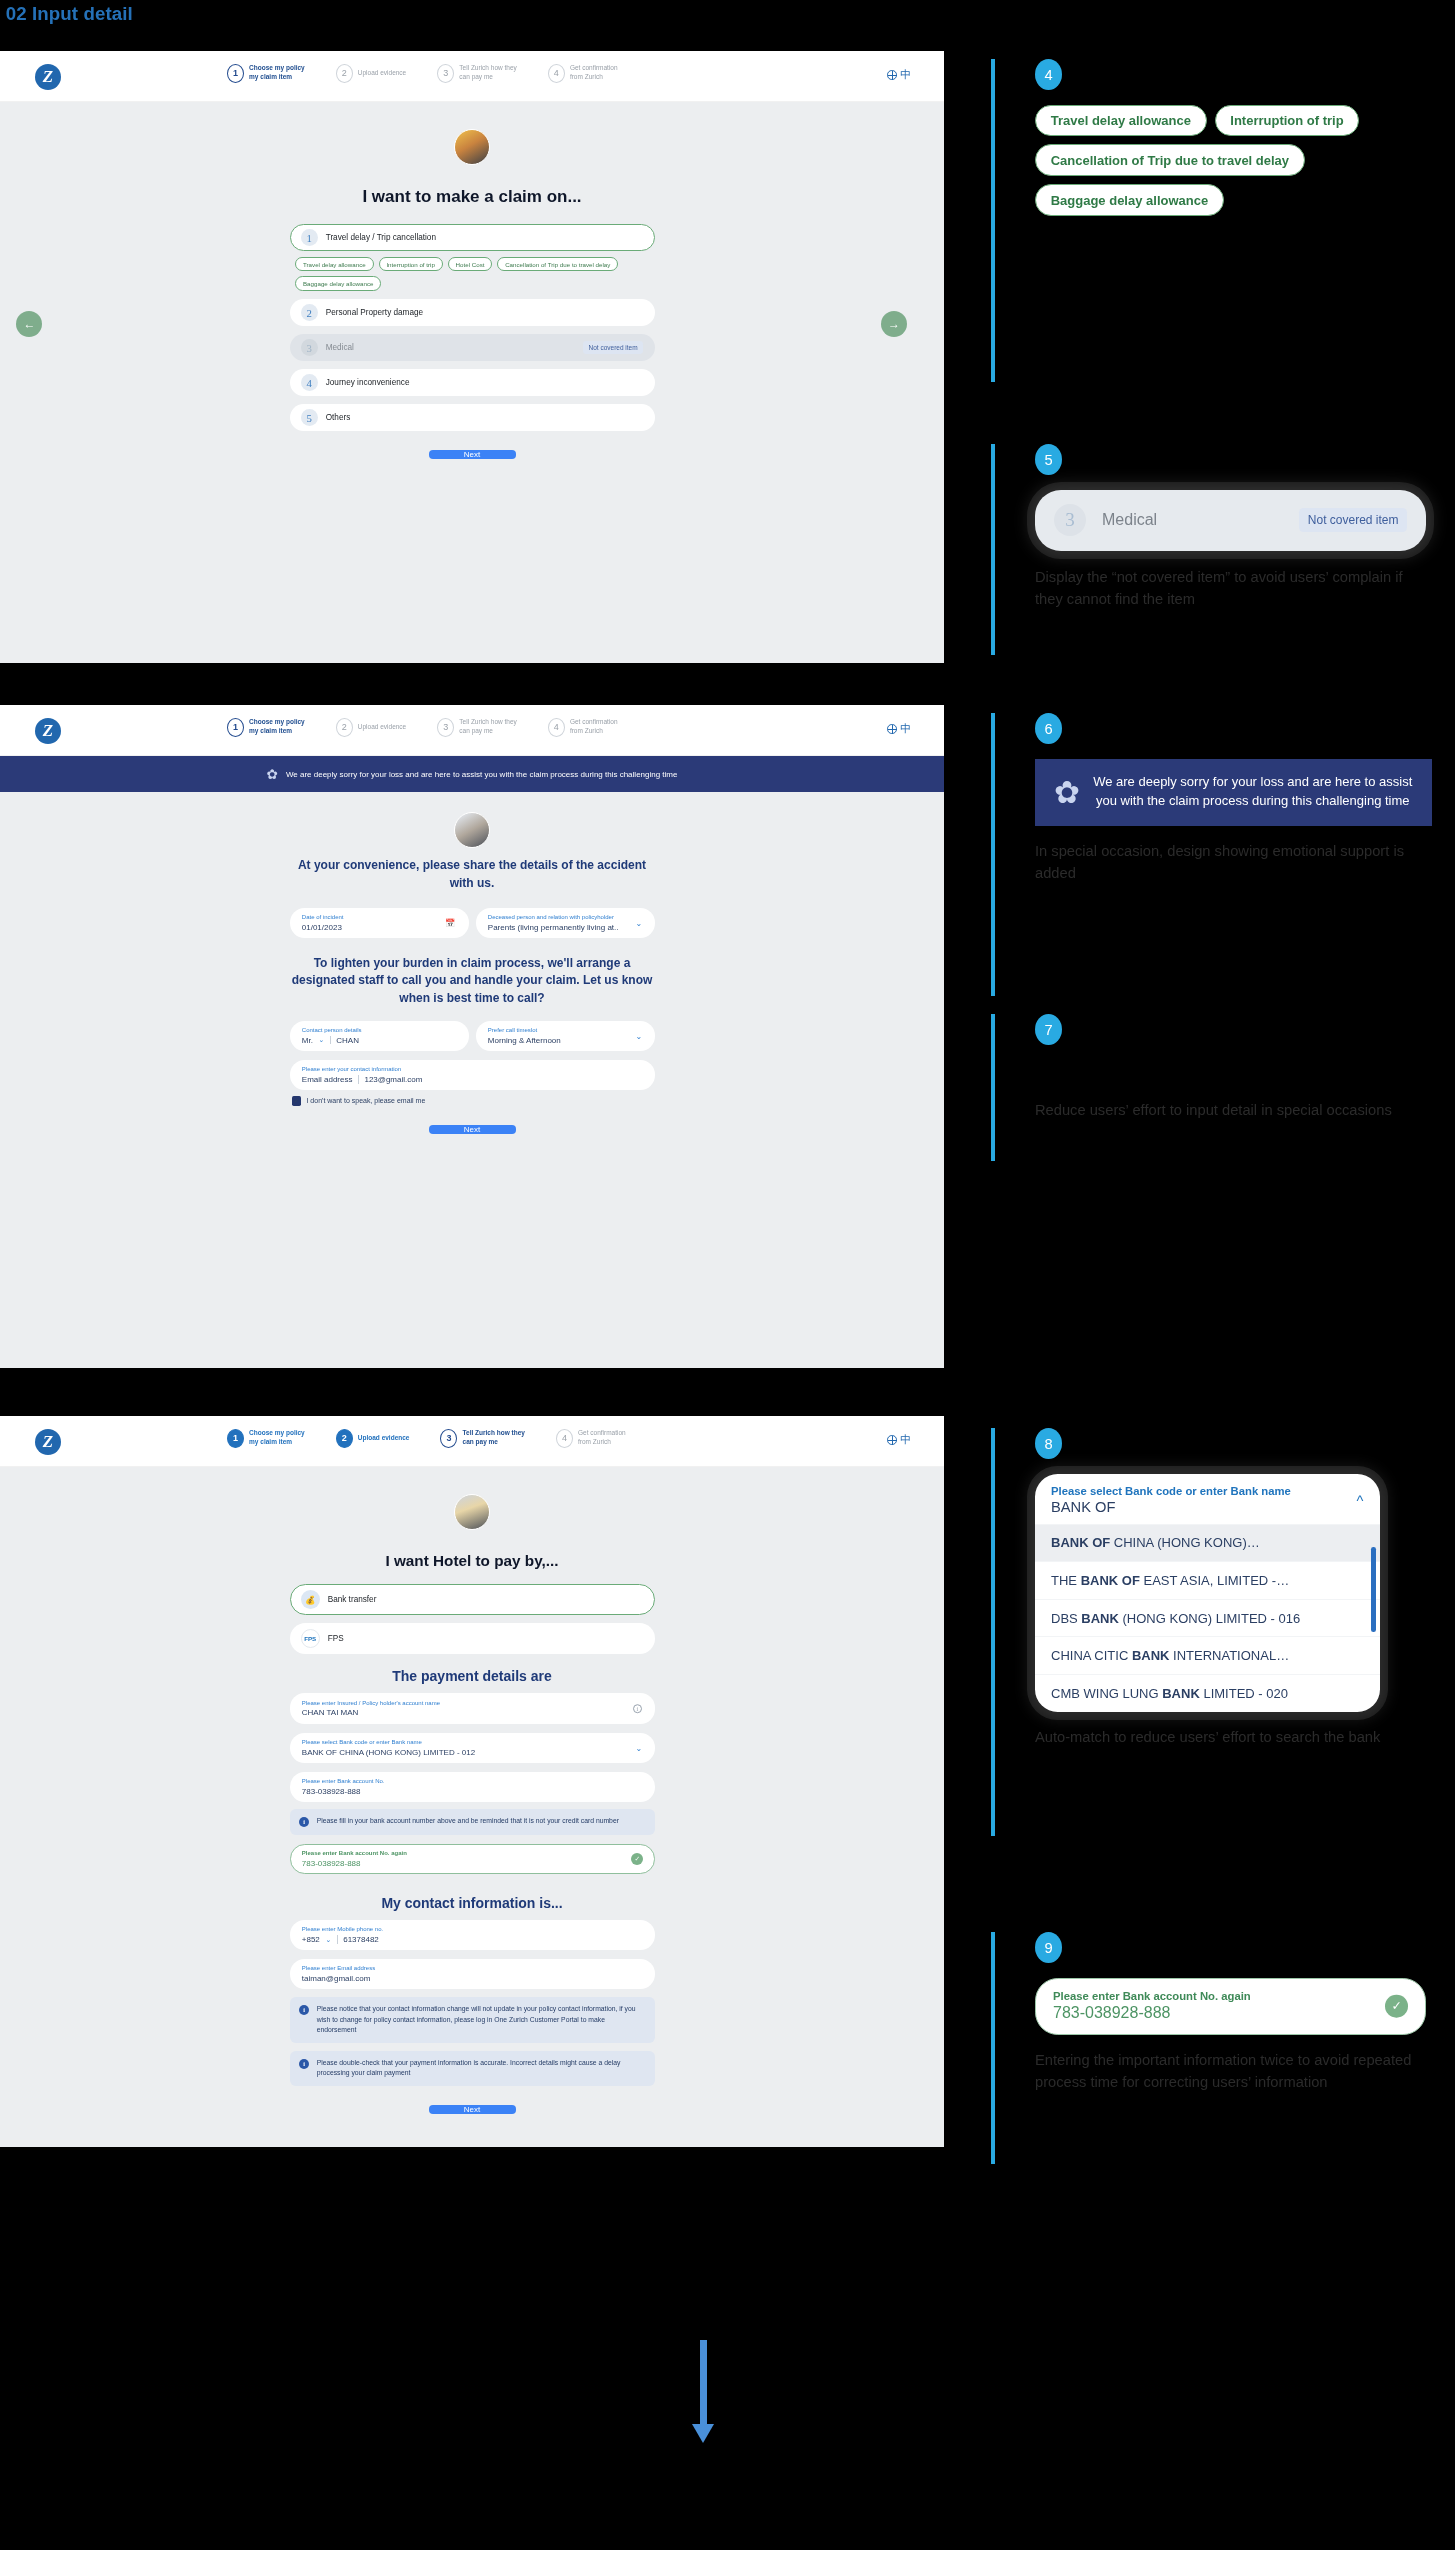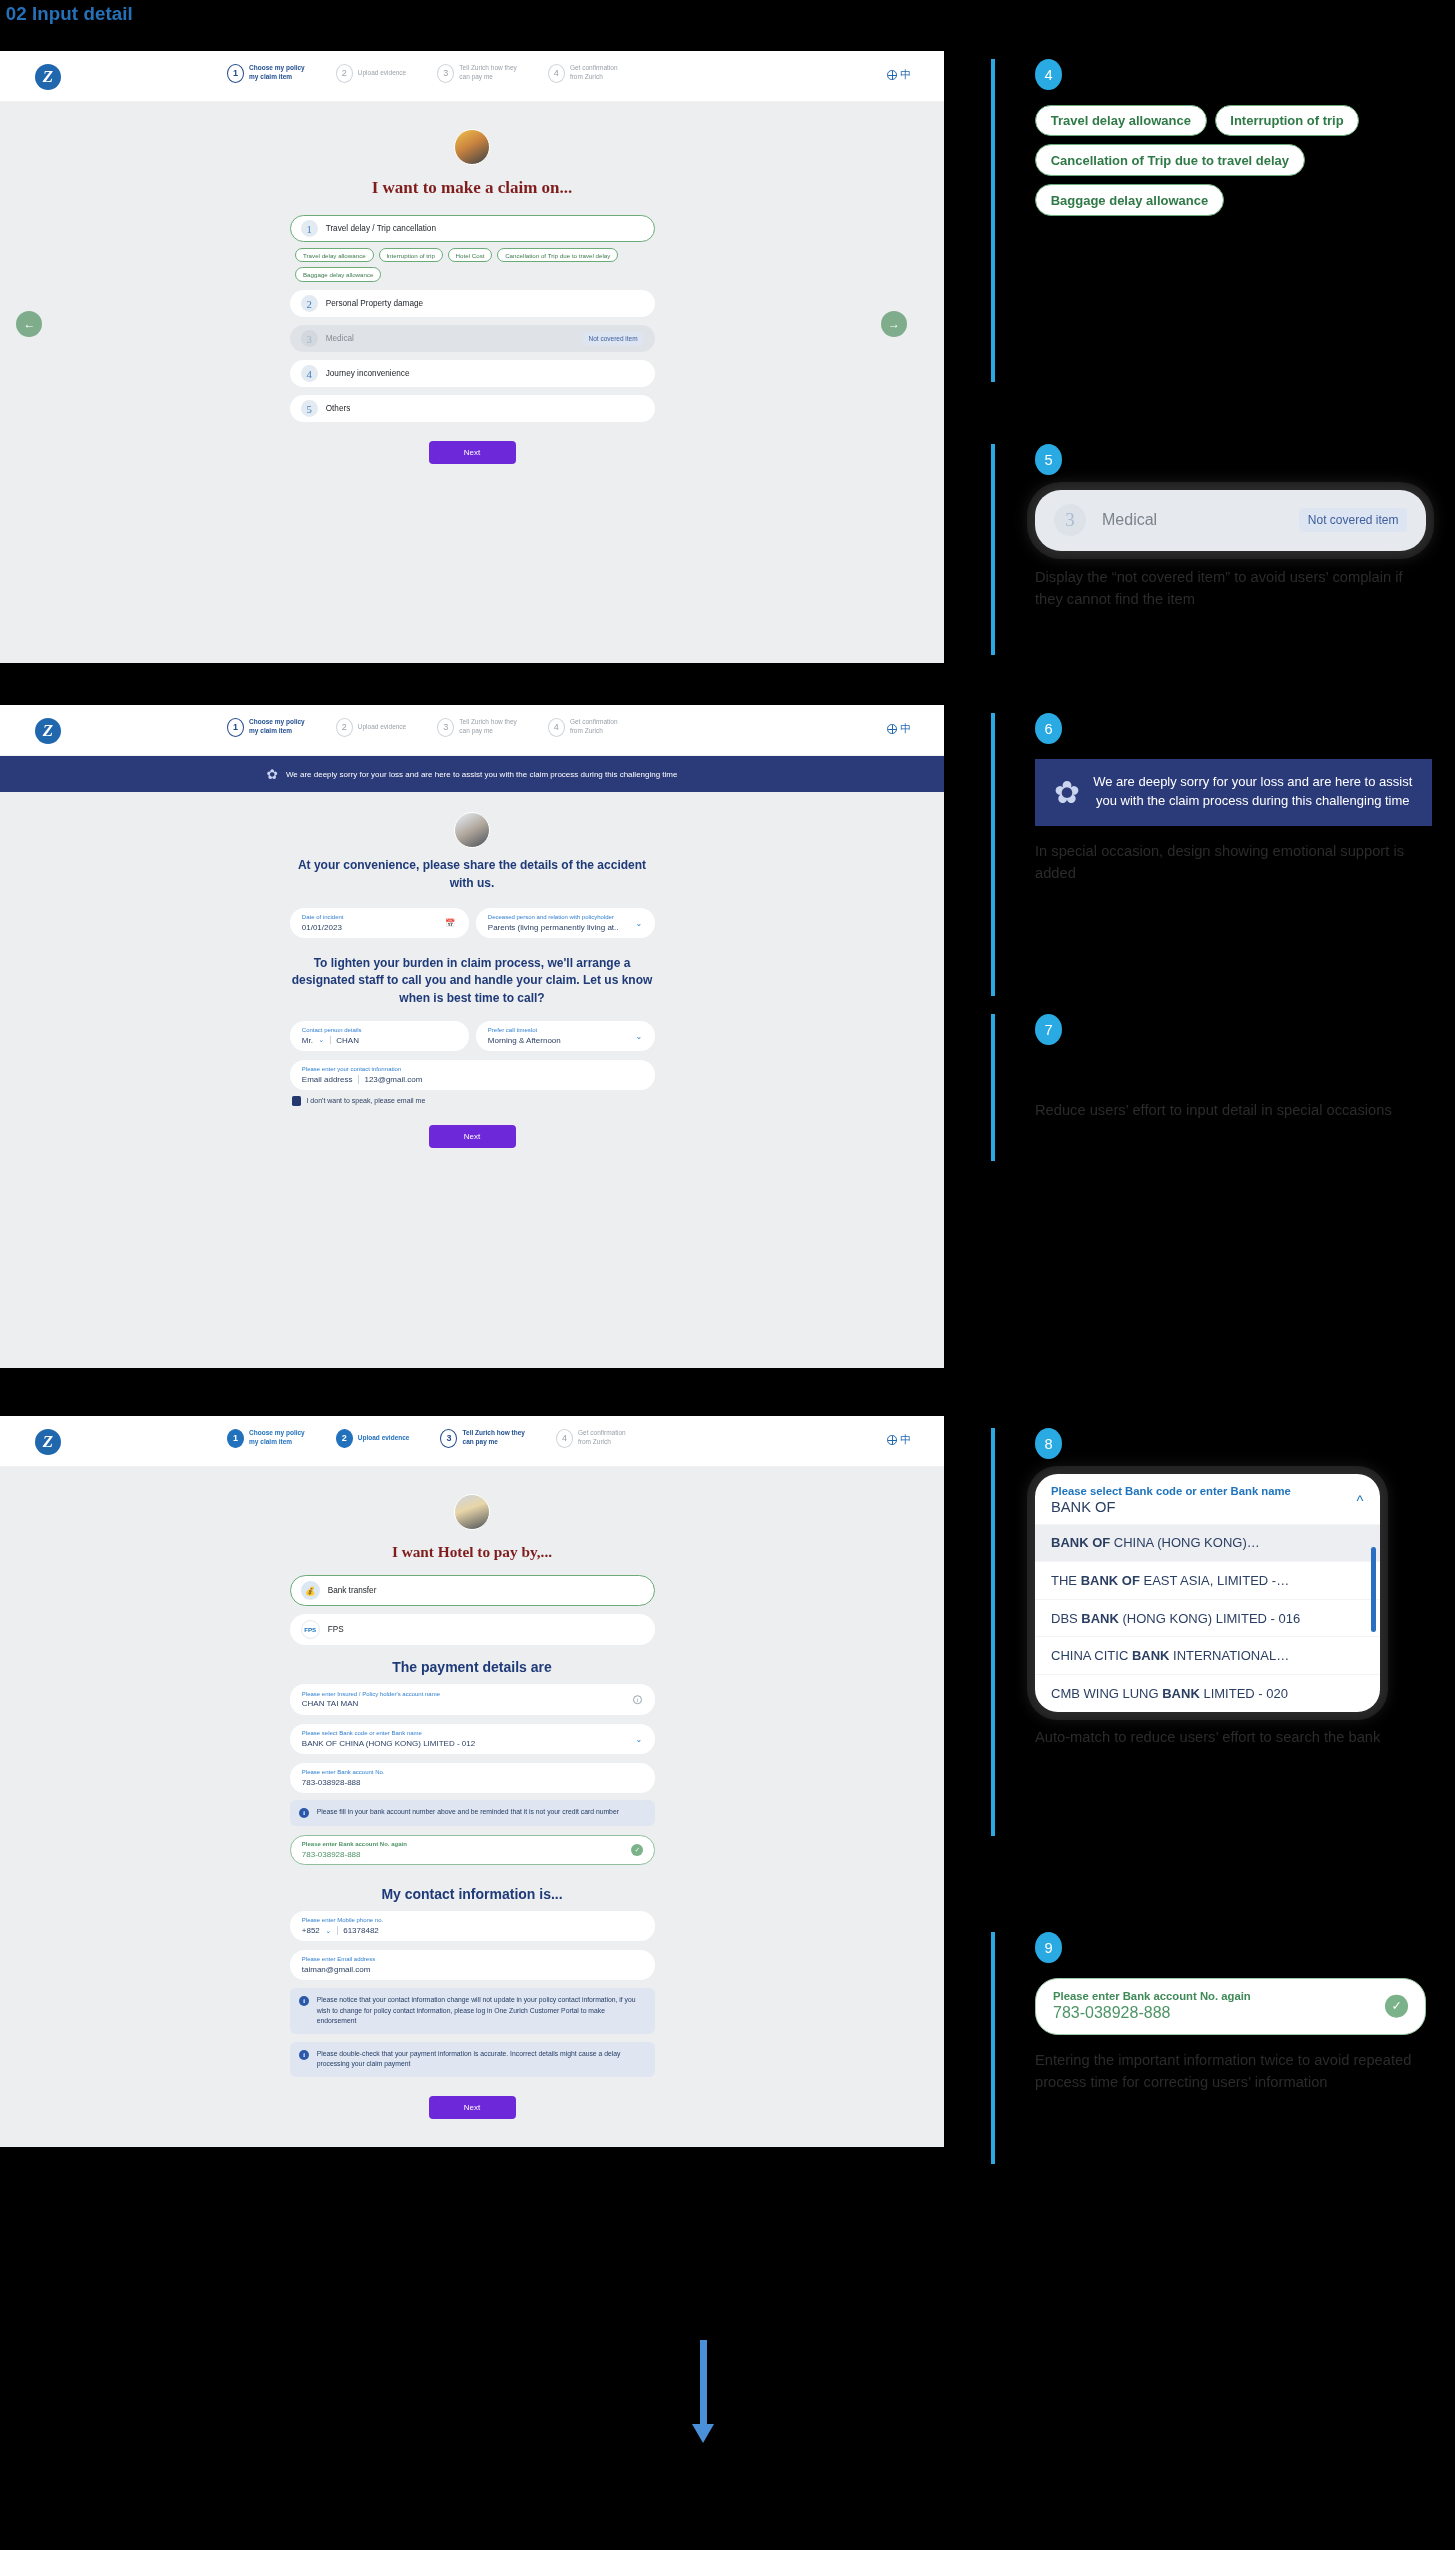--- a/index.html
+++ b/index.html
@@ -66,22 +66,22 @@
 
   .hero { display: flex; flex-direction: column; align-items: center; }
   .avatar {
     width: 36px; height: 36px; border-radius: 50%;
     background: linear-gradient(150deg,#e8b44a 10%,#c9833f 45%,#3a3f46 100%);
     border: 1.1px solid #fff;
   }
   .avatar.a2 { background: linear-gradient(150deg,#dfe3e8 10%,#b0a79c 50%,#4a4f58 100%); }
   .avatar.a3 { background: linear-gradient(160deg,#cfd3d8 5%,#e8d6a8 40%,#4d5158 100%); }
   .h1 {
-    font-size: 17px; font-weight: 700; color: #7f1d1d; text-align: center;
-    margin-top: 12px; line-height: 1.3; font-family: Liberation Serif, serif;
+    font-size: 17px; font-weight: 700; color: #0f172a; text-align: center;
+    margin-top: 21px; line-height: 1.3;
   }
   .h2 { font-size: 12px; font-weight: 700; color: #1f3a78; text-align: center; line-height: 1.45; }
   .h3 { font-size: 14px; font-weight: 700; color: #1f3a78; text-align: center; }
 
   .form { width: 365px; margin: 0 auto; }
 
   
   .opt {
     background: #fff; border-radius: 16px; height: 27px; margin-top: 8px;
     display: flex; align-items: center; padding: 0 10.2px; gap: 8px;
@@ -153,22 +153,22 @@
     display: flex; gap: 7.4px; padding: 7.4px 9.6px; align-items: flex-start;
   }
   .notice .ni {
     width: 10.2px; height: 10.2px; border-radius: 50%; background: #2b58a8; color: #fff;
     font-size: 6.2px; text-align: center; line-height: 10.2px; flex: 0 0 auto; margin-top: 0.6px;
     font-family: "Liberation Serif", serif; font-weight: 700;
   }
   .notice .nt { font-size: 6.8px; color: #253c66; line-height: 1.55; }
 
   .nextbtn {
-    display: block; margin: 19px auto 8px; background: #6d28d9; color: #fff;
-    border: none; border-radius: 4px; padding: 7px 0; width: 87px;
+    display: block; margin: 19px auto 8px; background: #3b82f6; color: #fff;
+    border: none; border-radius: 4px; padding: 0 0; width: 87px;
     font-size: 8px; font-family: inherit; cursor: pointer;
   }
 
   .navarrow {
     position: absolute; width: 26px; height: 26px; border-radius: 50%;
     background: #7fad8c; color: #fff; font-size: 12px;
     display: flex; align-items: center; justify-content: center;
   }
 
   

